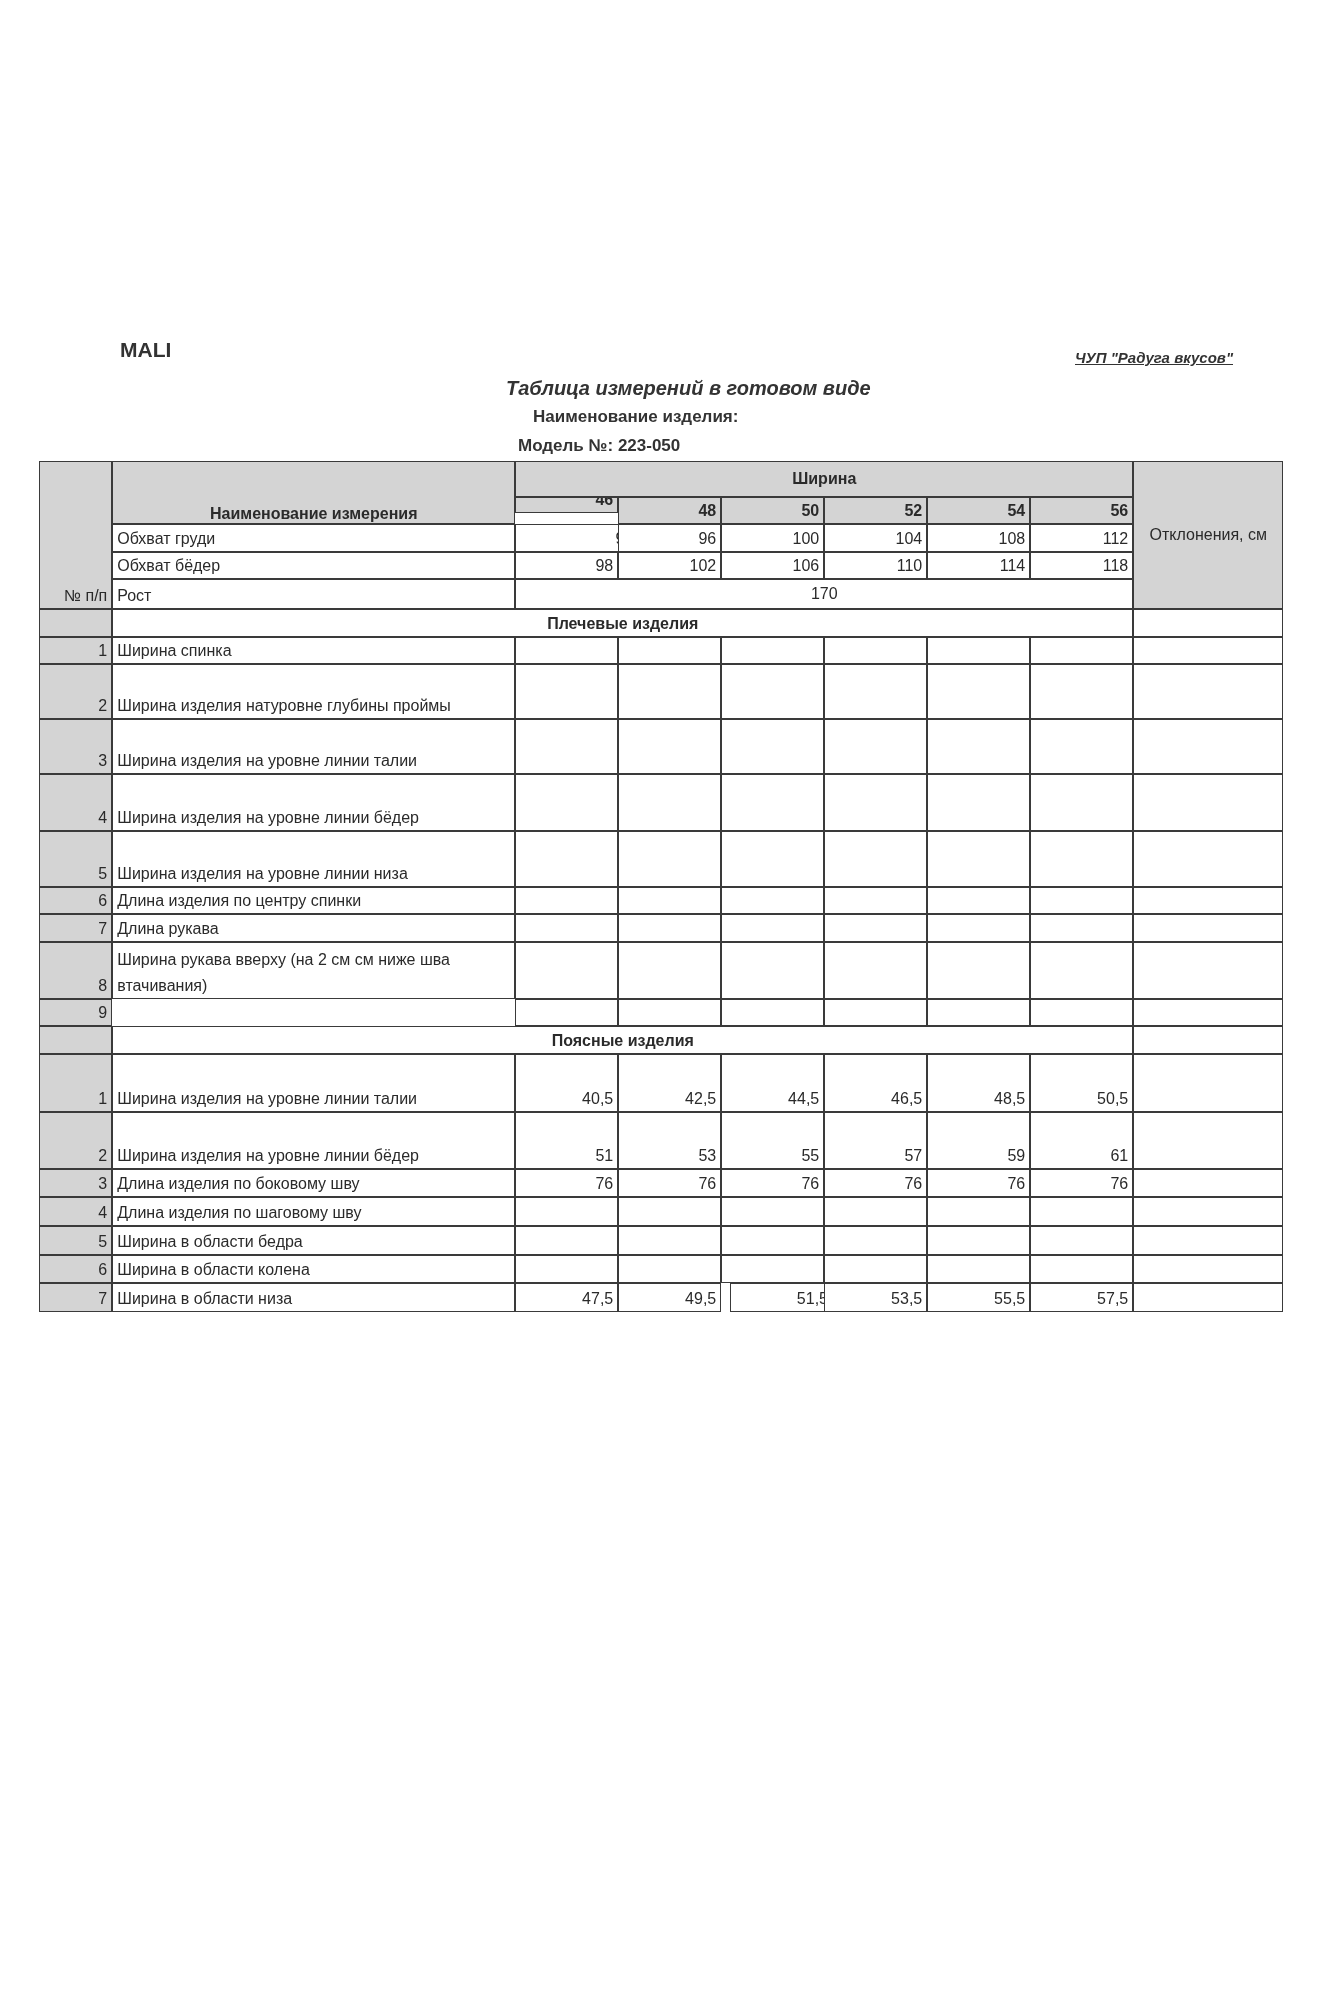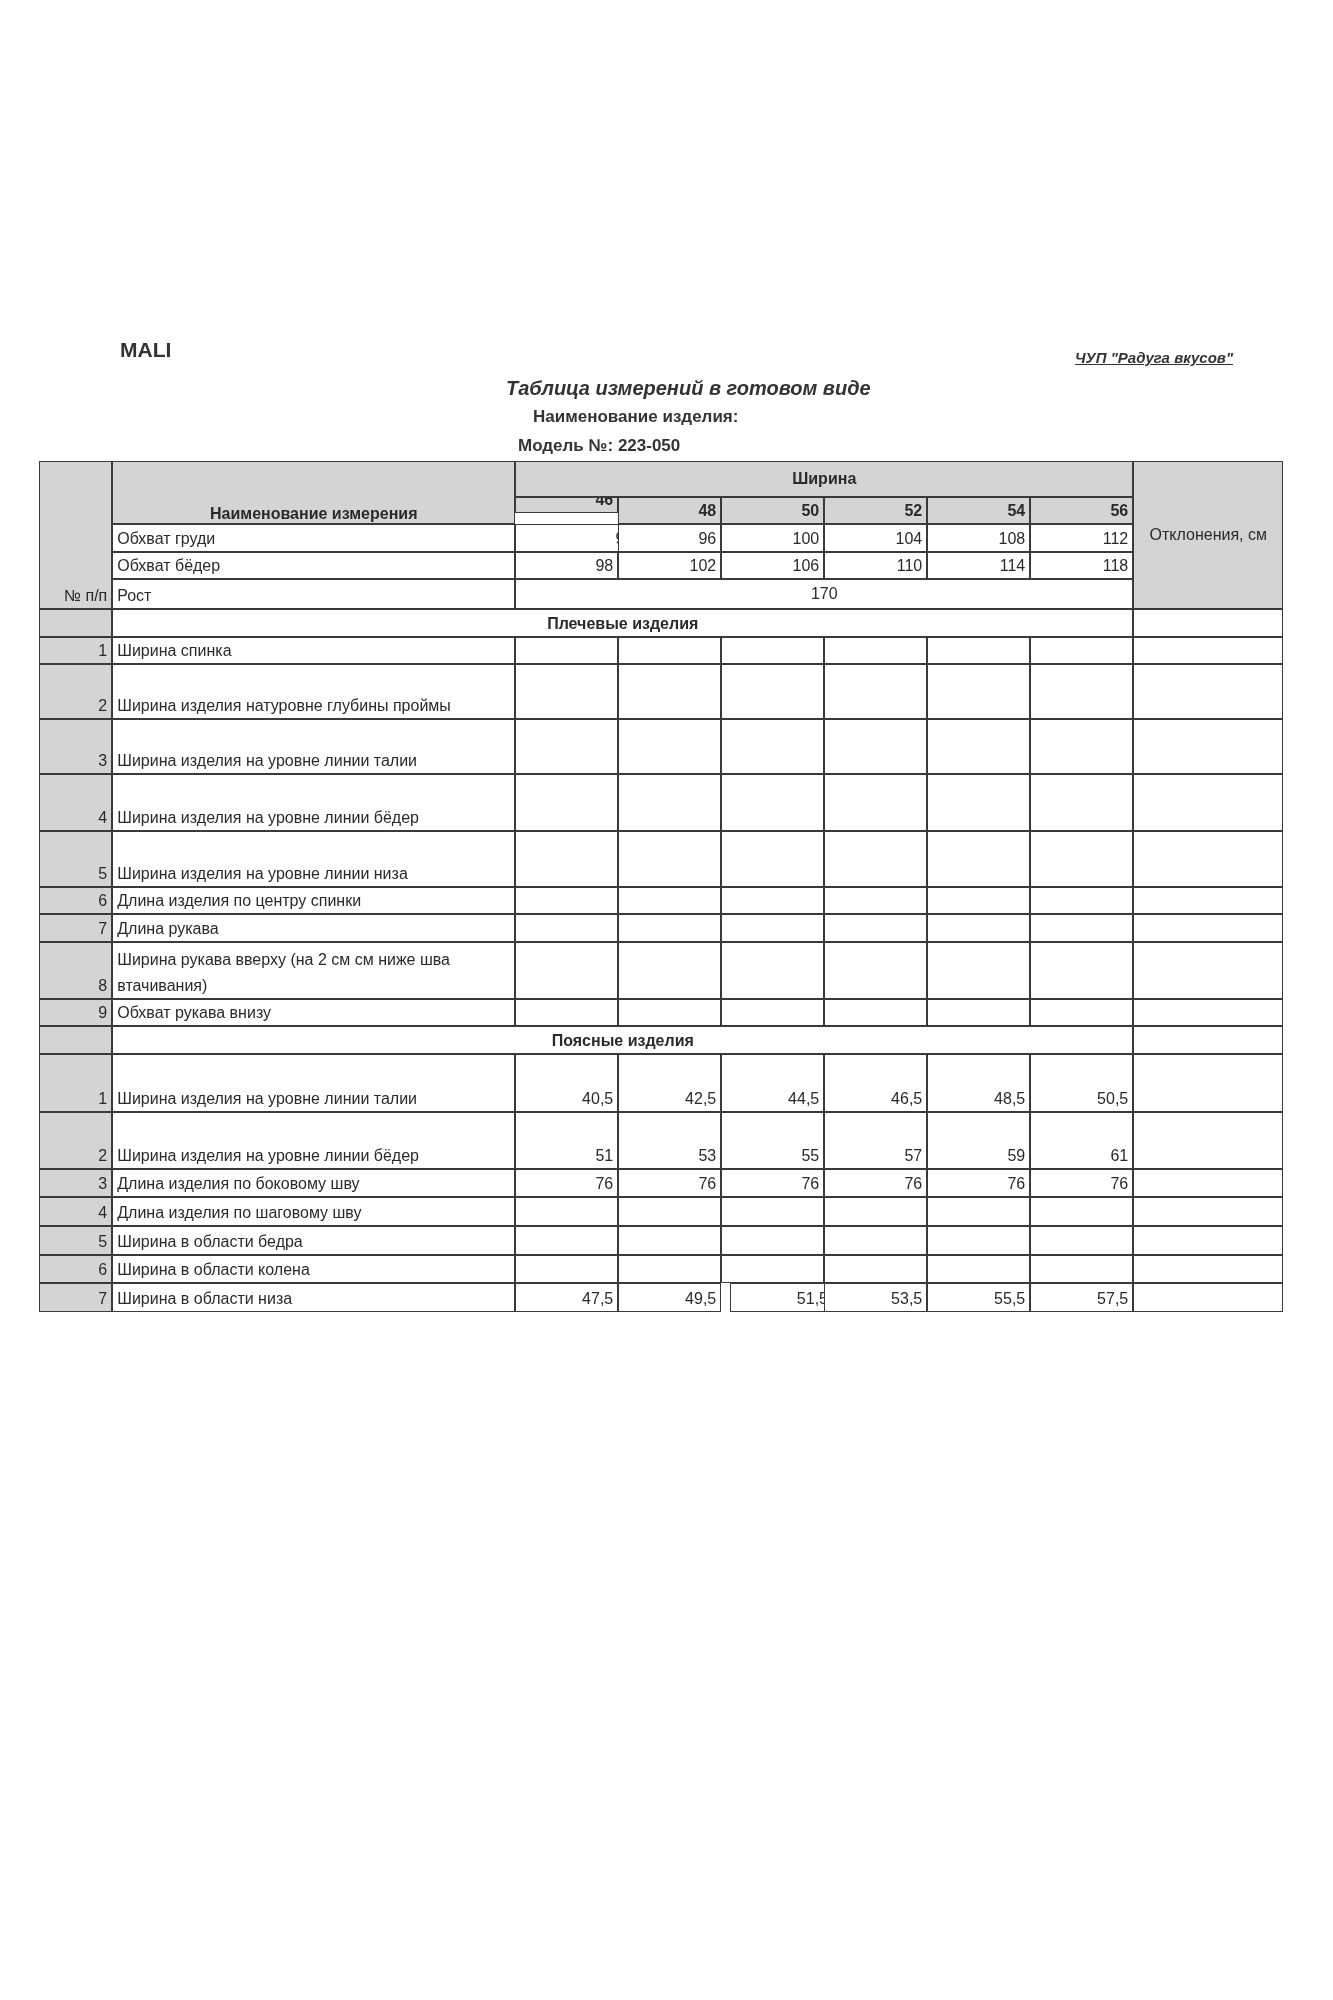--- a/index.html
+++ b/index.html
@@ -127,21 +127,20 @@
     <div class="cell gray num" style="left: 0px; width: 73px; top: 481px; height: 57px;">8</div>
     <div class="cell lbl" style="left: 73px; width: 403px; top: 481px; height: 57px; align-items: flex-start; padding-top: 4px; line-height: 26px;">Ширина рукава вверху (на 2 см  см ниже шва втачивания)</div>
     <div class="cell num" style="left: 476px; width: 103px; top: 481px; height: 57px;"></div>
     <div class="cell num" style="left: 579px; width: 103px; top: 481px; height: 57px;"></div>
     <div class="cell num" style="left: 682px; width: 103px; top: 481px; height: 57px;"></div>
     <div class="cell num" style="left: 785px; width: 103px; top: 481px; height: 57px;"></div>
     <div class="cell num" style="left: 888px; width: 103px; top: 481px; height: 57px;"></div>
     <div class="cell num" style="left: 991px; width: 103px; top: 481px; height: 57px;"></div>
     <div class="cell " style="left: 1094px; width: 150px; top: 481px; height: 57px;"></div>
     <div class="cell gray num" style="left: 0px; width: 73px; top: 538px; height: 27px;">9</div>
-    <div class="cell lbl" style="left: 73px; width: 403px; top: 538px; height: 27px;">Обхват рукава внизу</div>
     <div class="cell num" style="left: 476px; width: 103px; top: 538px; height: 27px;"></div>
     <div class="cell num" style="left: 579px; width: 103px; top: 538px; height: 27px;"></div>
     <div class="cell num" style="left: 682px; width: 103px; top: 538px; height: 27px;"></div>
     <div class="cell num" style="left: 785px; width: 103px; top: 538px; height: 27px;"></div>
     <div class="cell num" style="left: 888px; width: 103px; top: 538px; height: 27px;"></div>
     <div class="cell num" style="left: 991px; width: 103px; top: 538px; height: 27px;"></div>
     <div class="cell " style="left: 1094px; width: 150px; top: 538px; height: 27px;"></div>
     <div class="cell gray" style="left: 0px; width: 73px; top: 565px; height: 28px;"></div>
     <div class="cell section" style="left: 73px; width: 1021px; top: 565px; height: 28px;">Поясные изделия</div>
     <div class="cell " style="left: 1094px; width: 150px; top: 565px; height: 28px;"></div>

